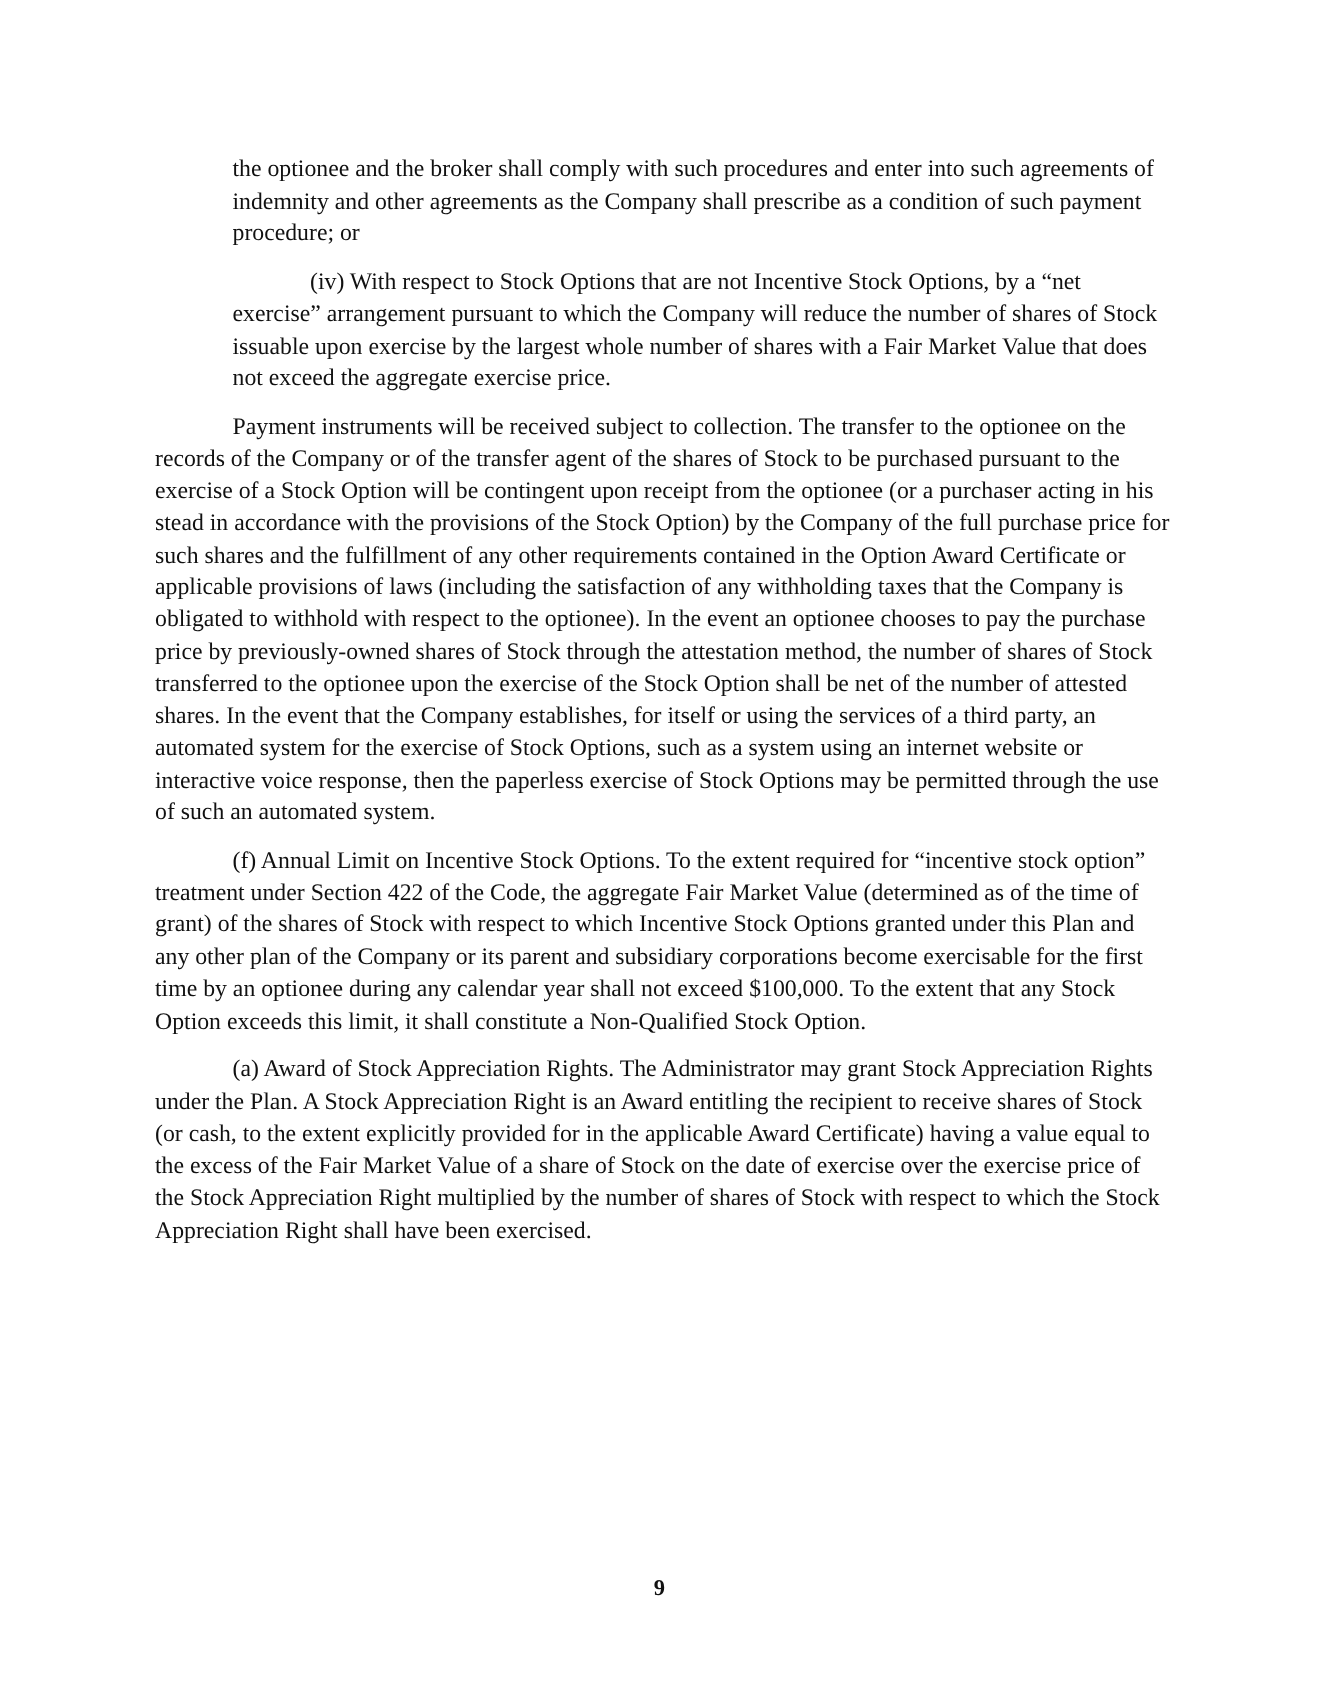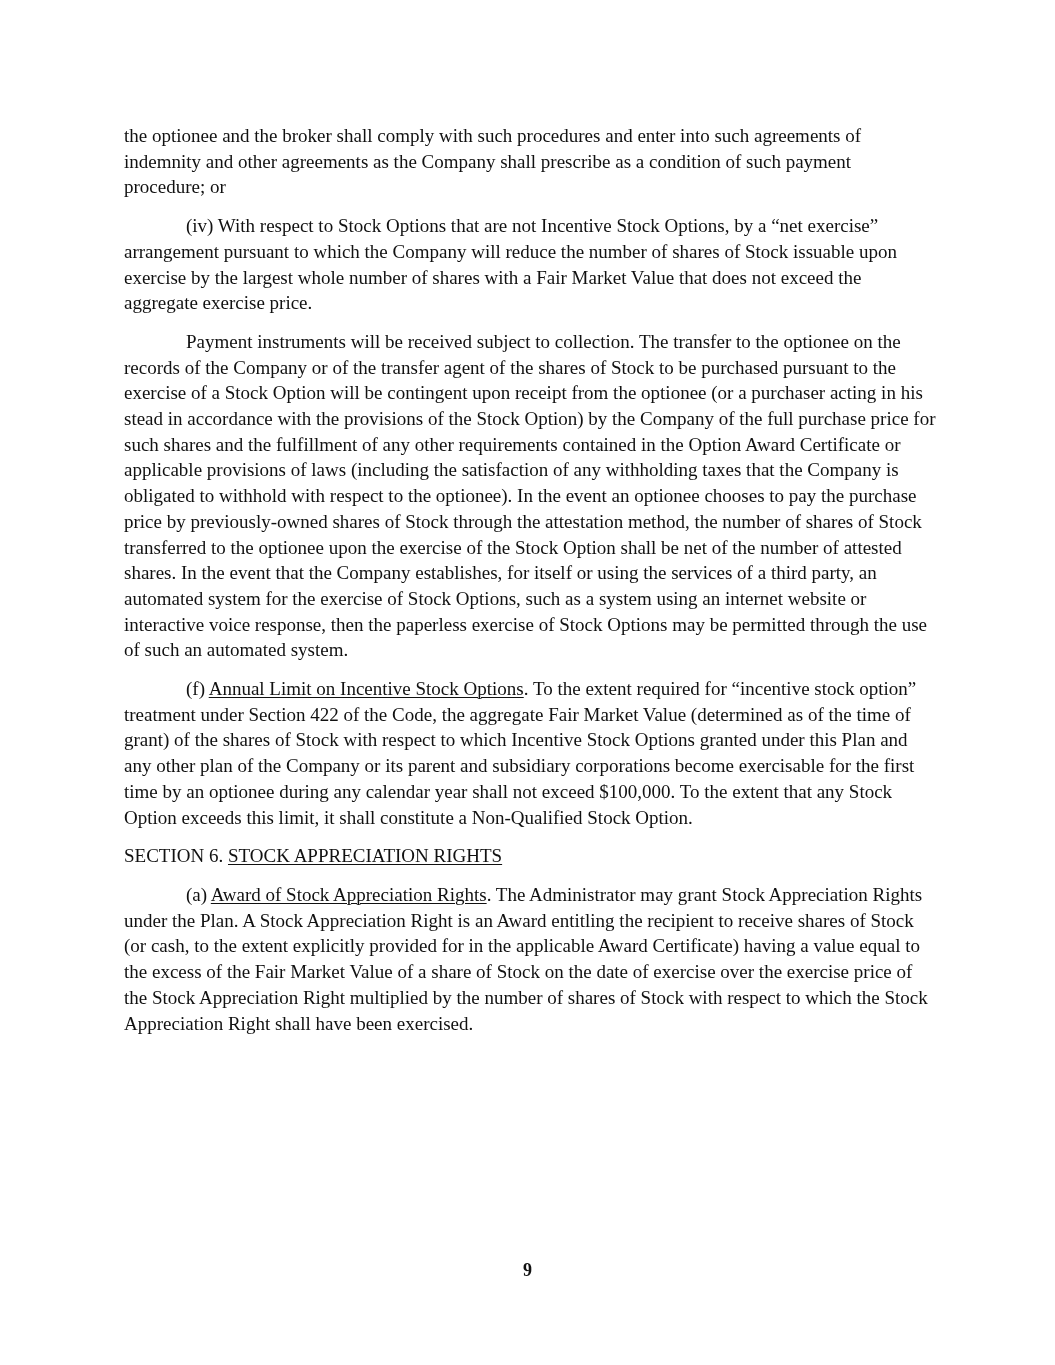--- a/index.html
+++ b/index.html
@@ -20,26 +20,26 @@
     .page {
       position: absolute;
       left: 124px;
       top: 123px;
       width: 812px;
     }
     p {
       margin: 0 0 13px 0;
     }
     .indent-block {
+      margin-left: 62px;
     }
     .first-indent {
       text-indent: 62px;
     }
     .u {
-      text-decoration: underline;
       text-underline-offset: 2px;
       text-decoration-thickness: 1px;
     }
     .page-number {
       position: absolute;
       top: 1258px;
       left: 0;
       width: 1055px;
       text-align: center;
       font-weight: bold;
@@ -54,23 +54,20 @@
   <p class="indent-block">the optionee and the broker shall comply with such procedures and enter into such agreements of indemnity and other agreements as the Company shall prescribe as a condition of such payment procedure; or</p>
 
   <p class="indent-block first-indent">(iv) With respect to Stock Options that are not Incentive Stock Options, by a “net exercise” arrangement pursuant to which the Company will reduce the number of shares of Stock issuable upon exercise by the largest whole number of shares with a Fair Market Value that does not exceed the aggregate exercise price.</p>
 
   <p class="first-indent">Payment instruments will be received subject to collection. The transfer to the optionee on the records of the Company or of the transfer agent of the shares of Stock to be purchased pursuant to the exercise of a Stock Option will be contingent upon receipt from the optionee (or a purchaser acting in his stead in accordance with the provisions of the Stock Option) by the Company of the full purchase price for such shares and the fulfillment of any other requirements contained in the Option Award Certificate or applicable provisions of laws (including the satisfaction of any withholding taxes that the Company is obligated to withhold with respect to the optionee). In the event an optionee chooses to pay the purchase price by previously-owned shares of Stock through the attestation method, the number of shares of Stock transferred to the optionee upon the exercise of the Stock Option shall be net of the number of attested shares. In the event that the Company establishes, for itself or using the services of a third party, an automated system for the exercise of Stock Options, such as a system using an internet website or interactive voice response, then the paperless exercise of Stock Options may be permitted through the use of such an automated system.</p>
 
   <p class="first-indent">
     <span>(f) </span><span class="u">Annual Limit on Incentive Stock Options</span><span>. To the extent required for “incentive stock option” treatment under Section 422 of the Code, the aggregate Fair Market Value (determined as of the time of grant) of the shares of Stock with respect to which Incentive Stock Options granted under this Plan and any other plan of the Company or its parent and subsidiary corporations become exercisable for the first time by an optionee during any calendar year shall not exceed $100,000. To the extent that any Stock Option exceeds this limit, it shall constitute a Non-Qualified Stock Option.</span>
   </p>
 
-  <p>
-    <span>SECTION 6. </span><span class="u">STOCK APPRECIATION RIGHTS</span>
-  </p>
 
   <p class="first-indent">
     <span>(a) </span><span class="u">Award of Stock Appreciation Rights</span><span>. The Administrator may grant Stock Appreciation Rights under the Plan. A Stock Appreciation Right is an Award entitling the recipient to receive shares of Stock (or cash, to the extent explicitly provided for in the applicable Award Certificate) having a value equal to the excess of the Fair Market Value of a share of Stock on the date of exercise over the exercise price of the Stock Appreciation Right multiplied by the number of shares of Stock with respect to which the Stock Appreciation Right shall have been exercised.</span>
   </p>
 
 
 </div>
 
 <div class="page-number">9</div>
 

